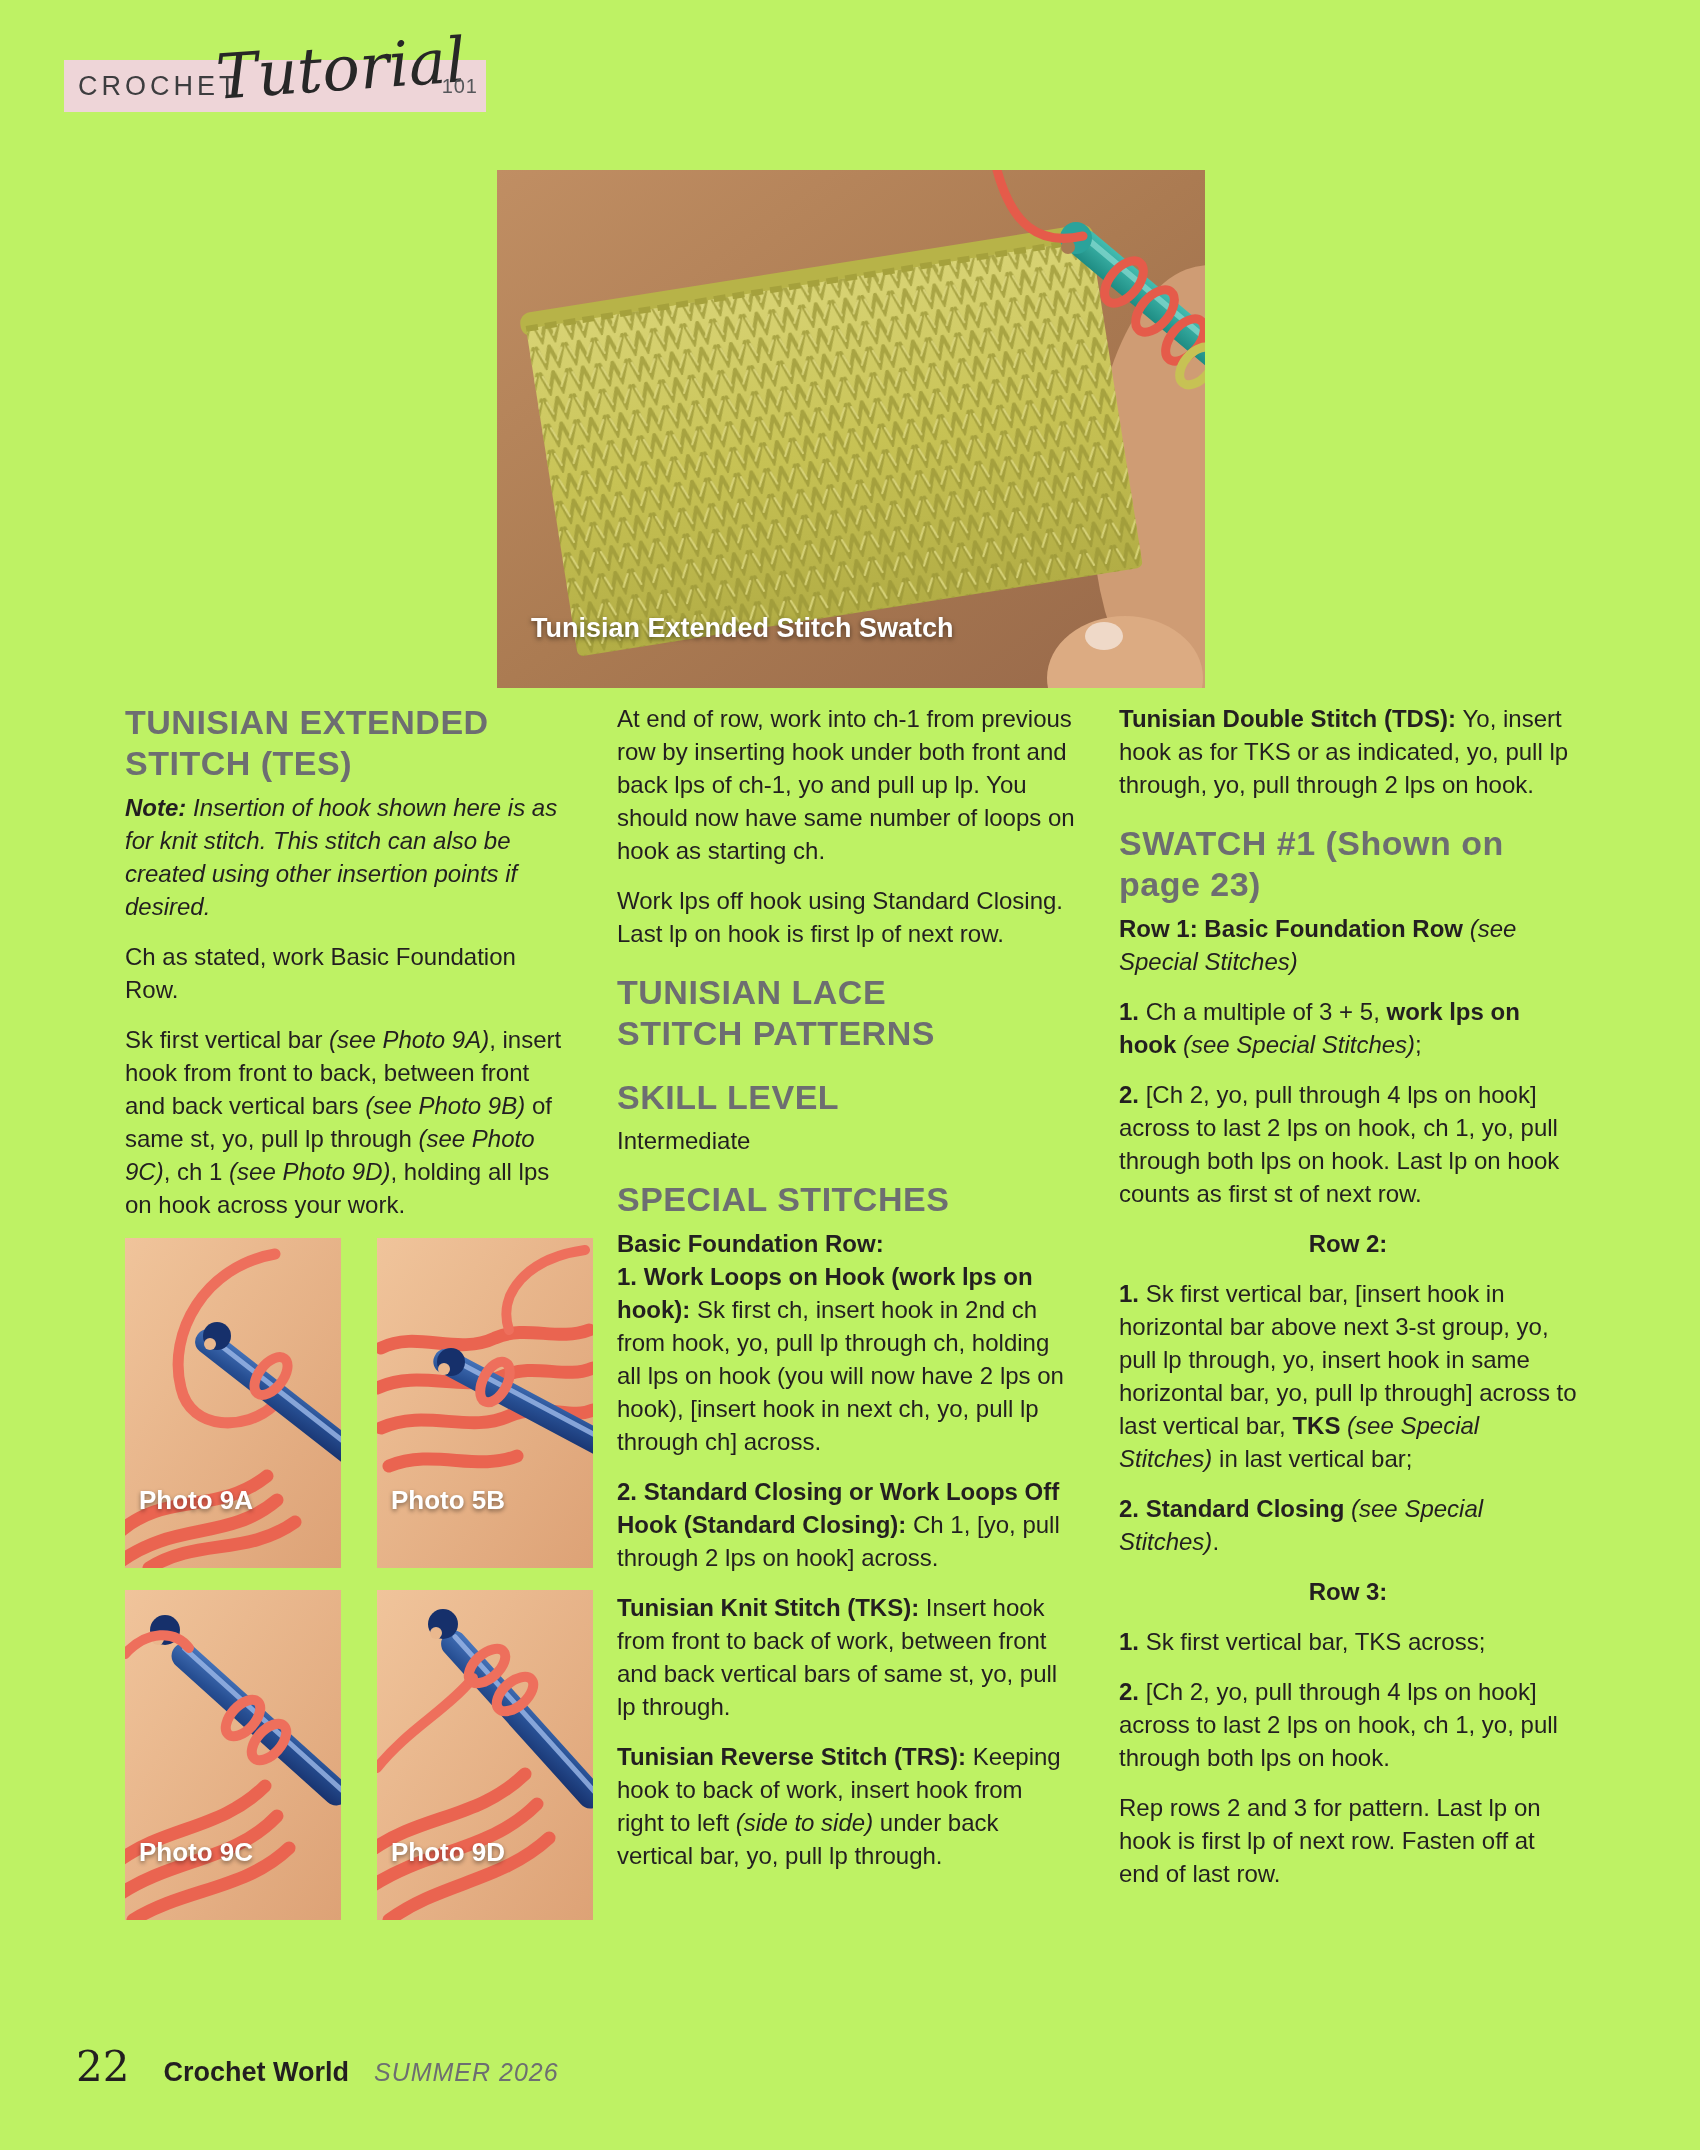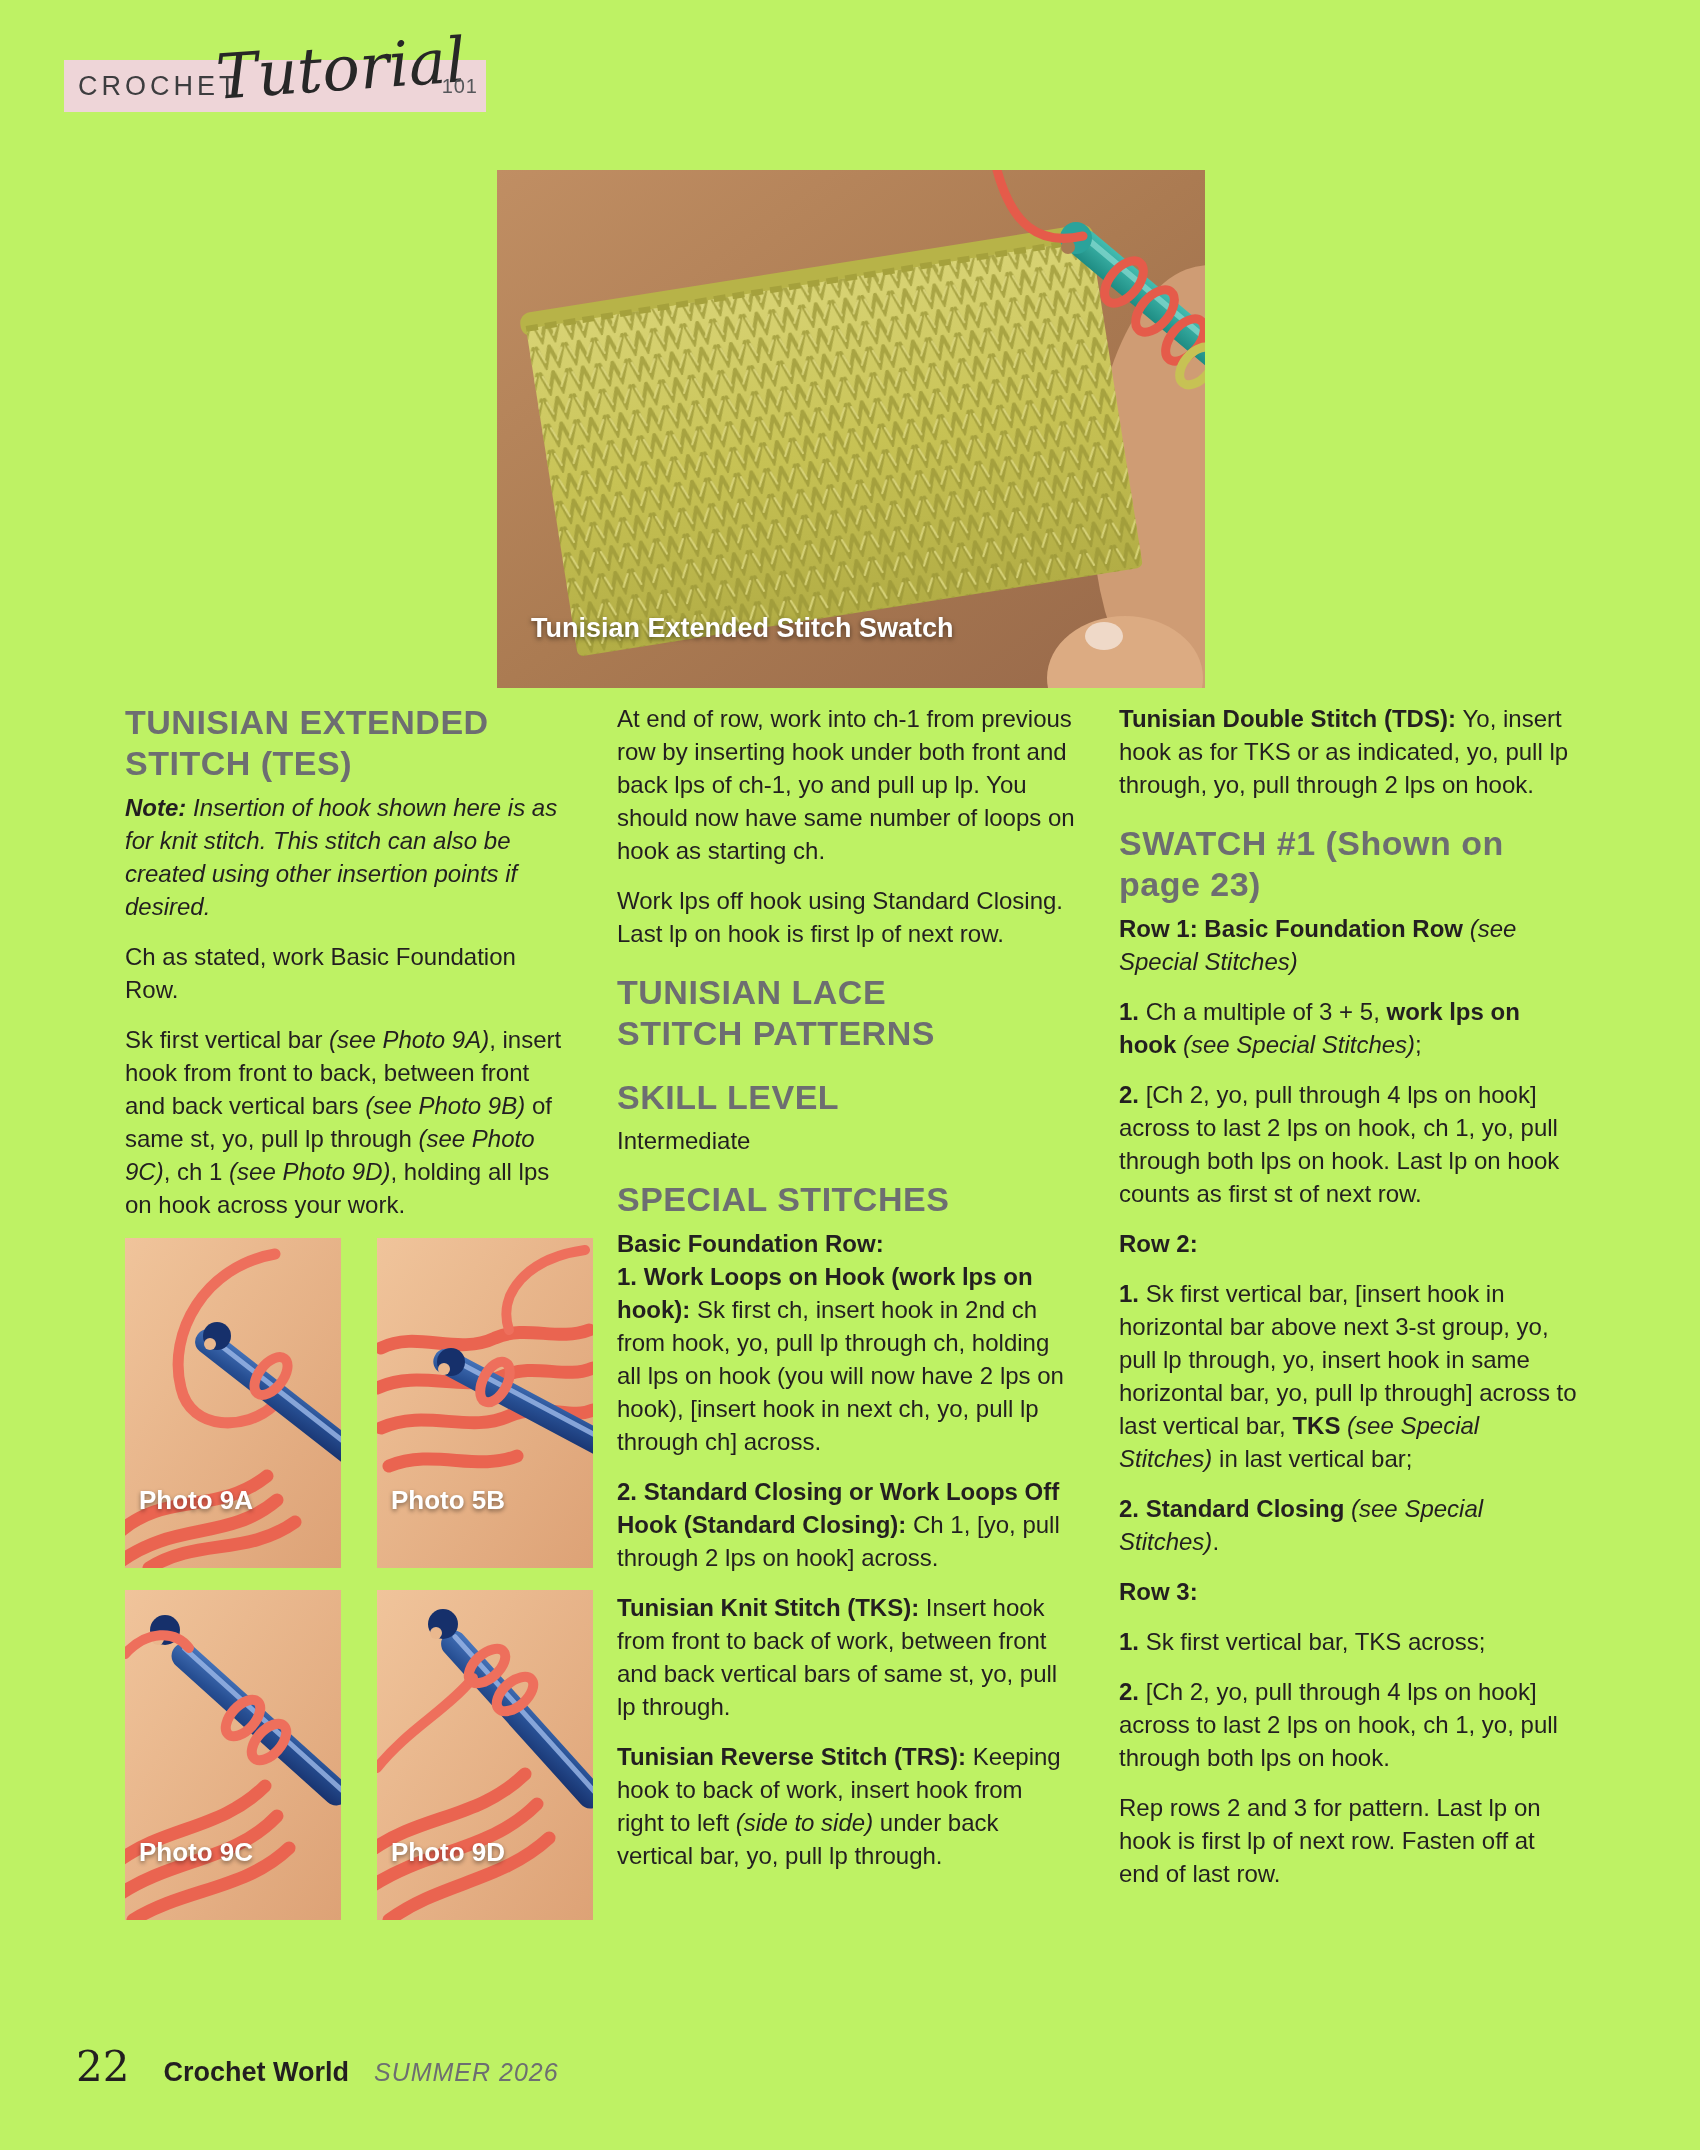--- a/index.html
+++ b/index.html
@@ -16,21 +16,21 @@
   .main-photo{position:absolute;left:497px;top:170px;width:708px;height:518px;margin:0;overflow:hidden;background:#ab7b52;}
   .main-photo svg{display:block;width:100%;height:100%;}
   .main-caption{position:absolute;left:34px;bottom:44px;font-size:27px;font-weight:bold;color:#fff;text-shadow:0 2px 5px rgba(0,0,0,.55);}
 
   
   .columns{position:absolute;left:125px;top:702px;width:1452px;display:grid;grid-template-columns:448px 458px 458px;column-gap:44px;align-items:start;}
   .col p{margin:0 0 17px;font-size:24px;line-height:33px;}
   .gray-head{margin:22px 0 6px;font-size:34px;line-height:1.22;font-weight:bold;color:#6d6e71;letter-spacing:.5px;}
   .gray-head.first{margin-top:0;}
   .pre{white-space:pre-line;}
-  .bold-line{font-weight:bold;}
+  .bold-line{font-weight:bold;text-align:center;}
   .tight{margin-bottom:0 !important;}
   .run-b{font-weight:bold;}
   .run-i{font-style:italic;}
   .run-bi{font-weight:bold;font-style:italic;}
 
   
   .photo-grid{margin-top:16px;display:grid;grid-template-columns:216px 216px;gap:22px 36px;}
   .photo{position:relative;width:216px;height:330px;margin:0;overflow:hidden;background:#e9b68c;}
   .photo svg{display:block;width:100%;height:100%;}
   .photo-label{position:absolute;left:14px;bottom:52px;color:#fff;font-weight:bold;font-size:26px;text-shadow:0 2px 4px rgba(0,0,0,.45);}

